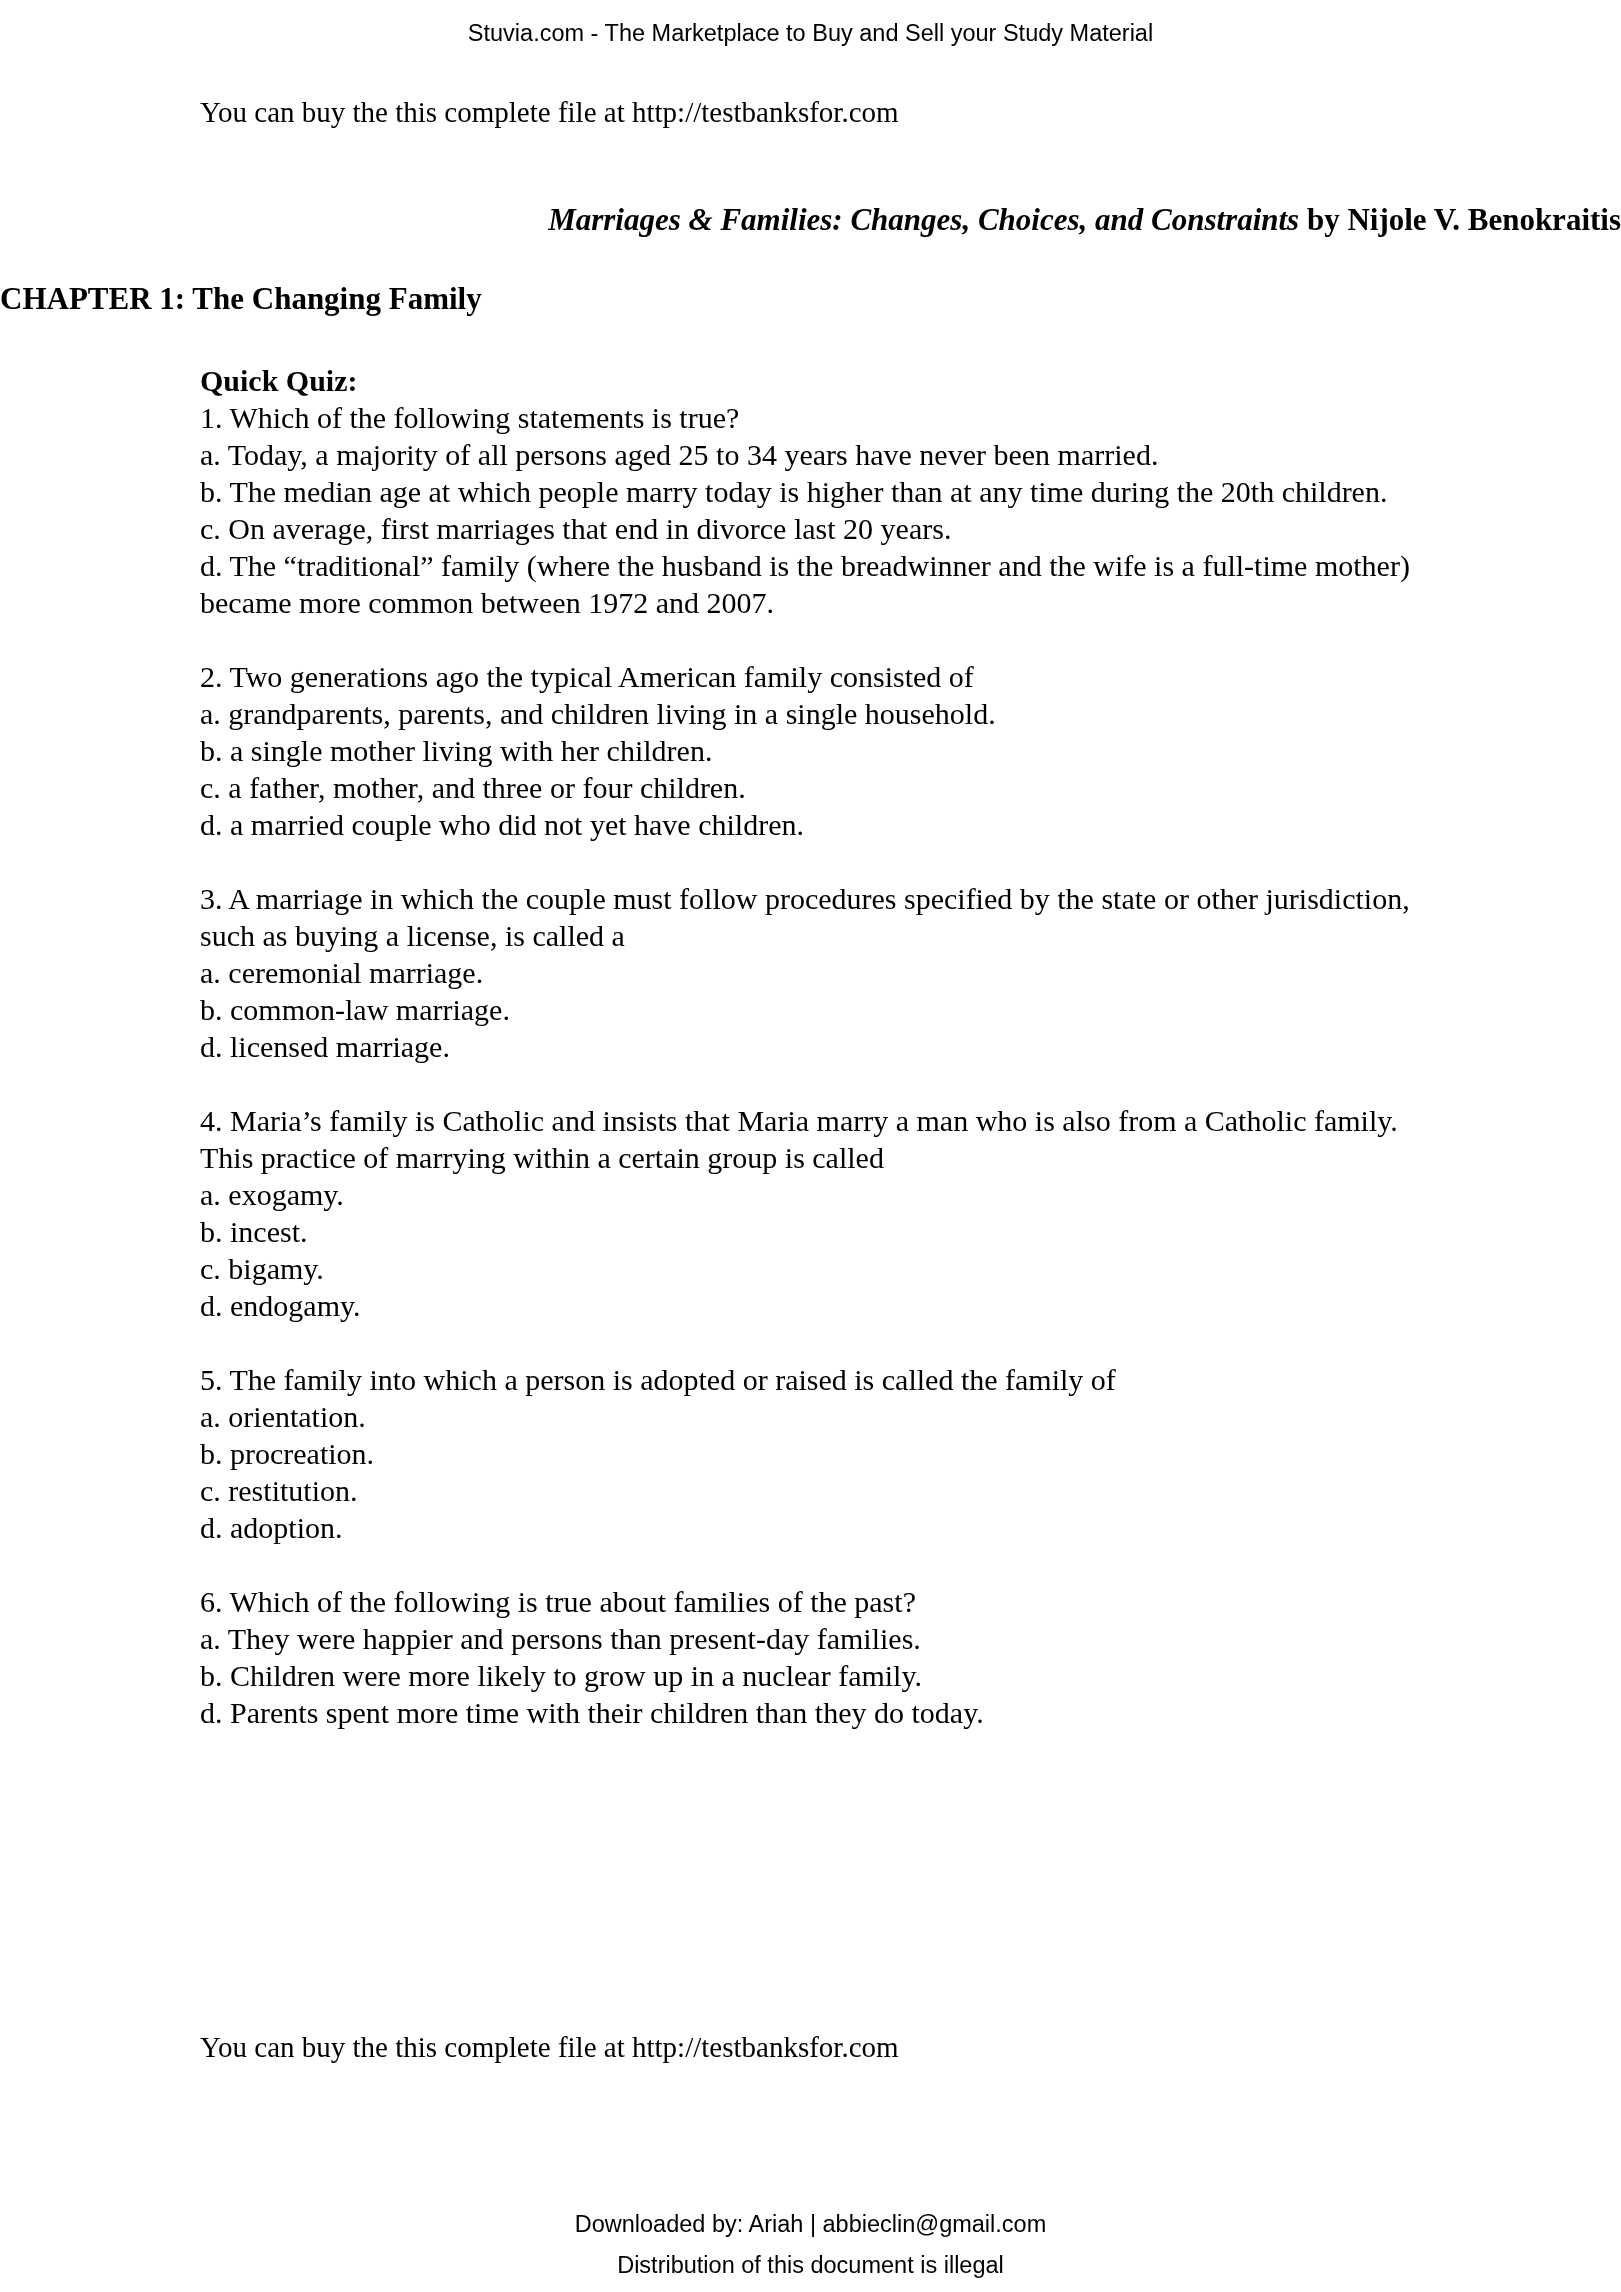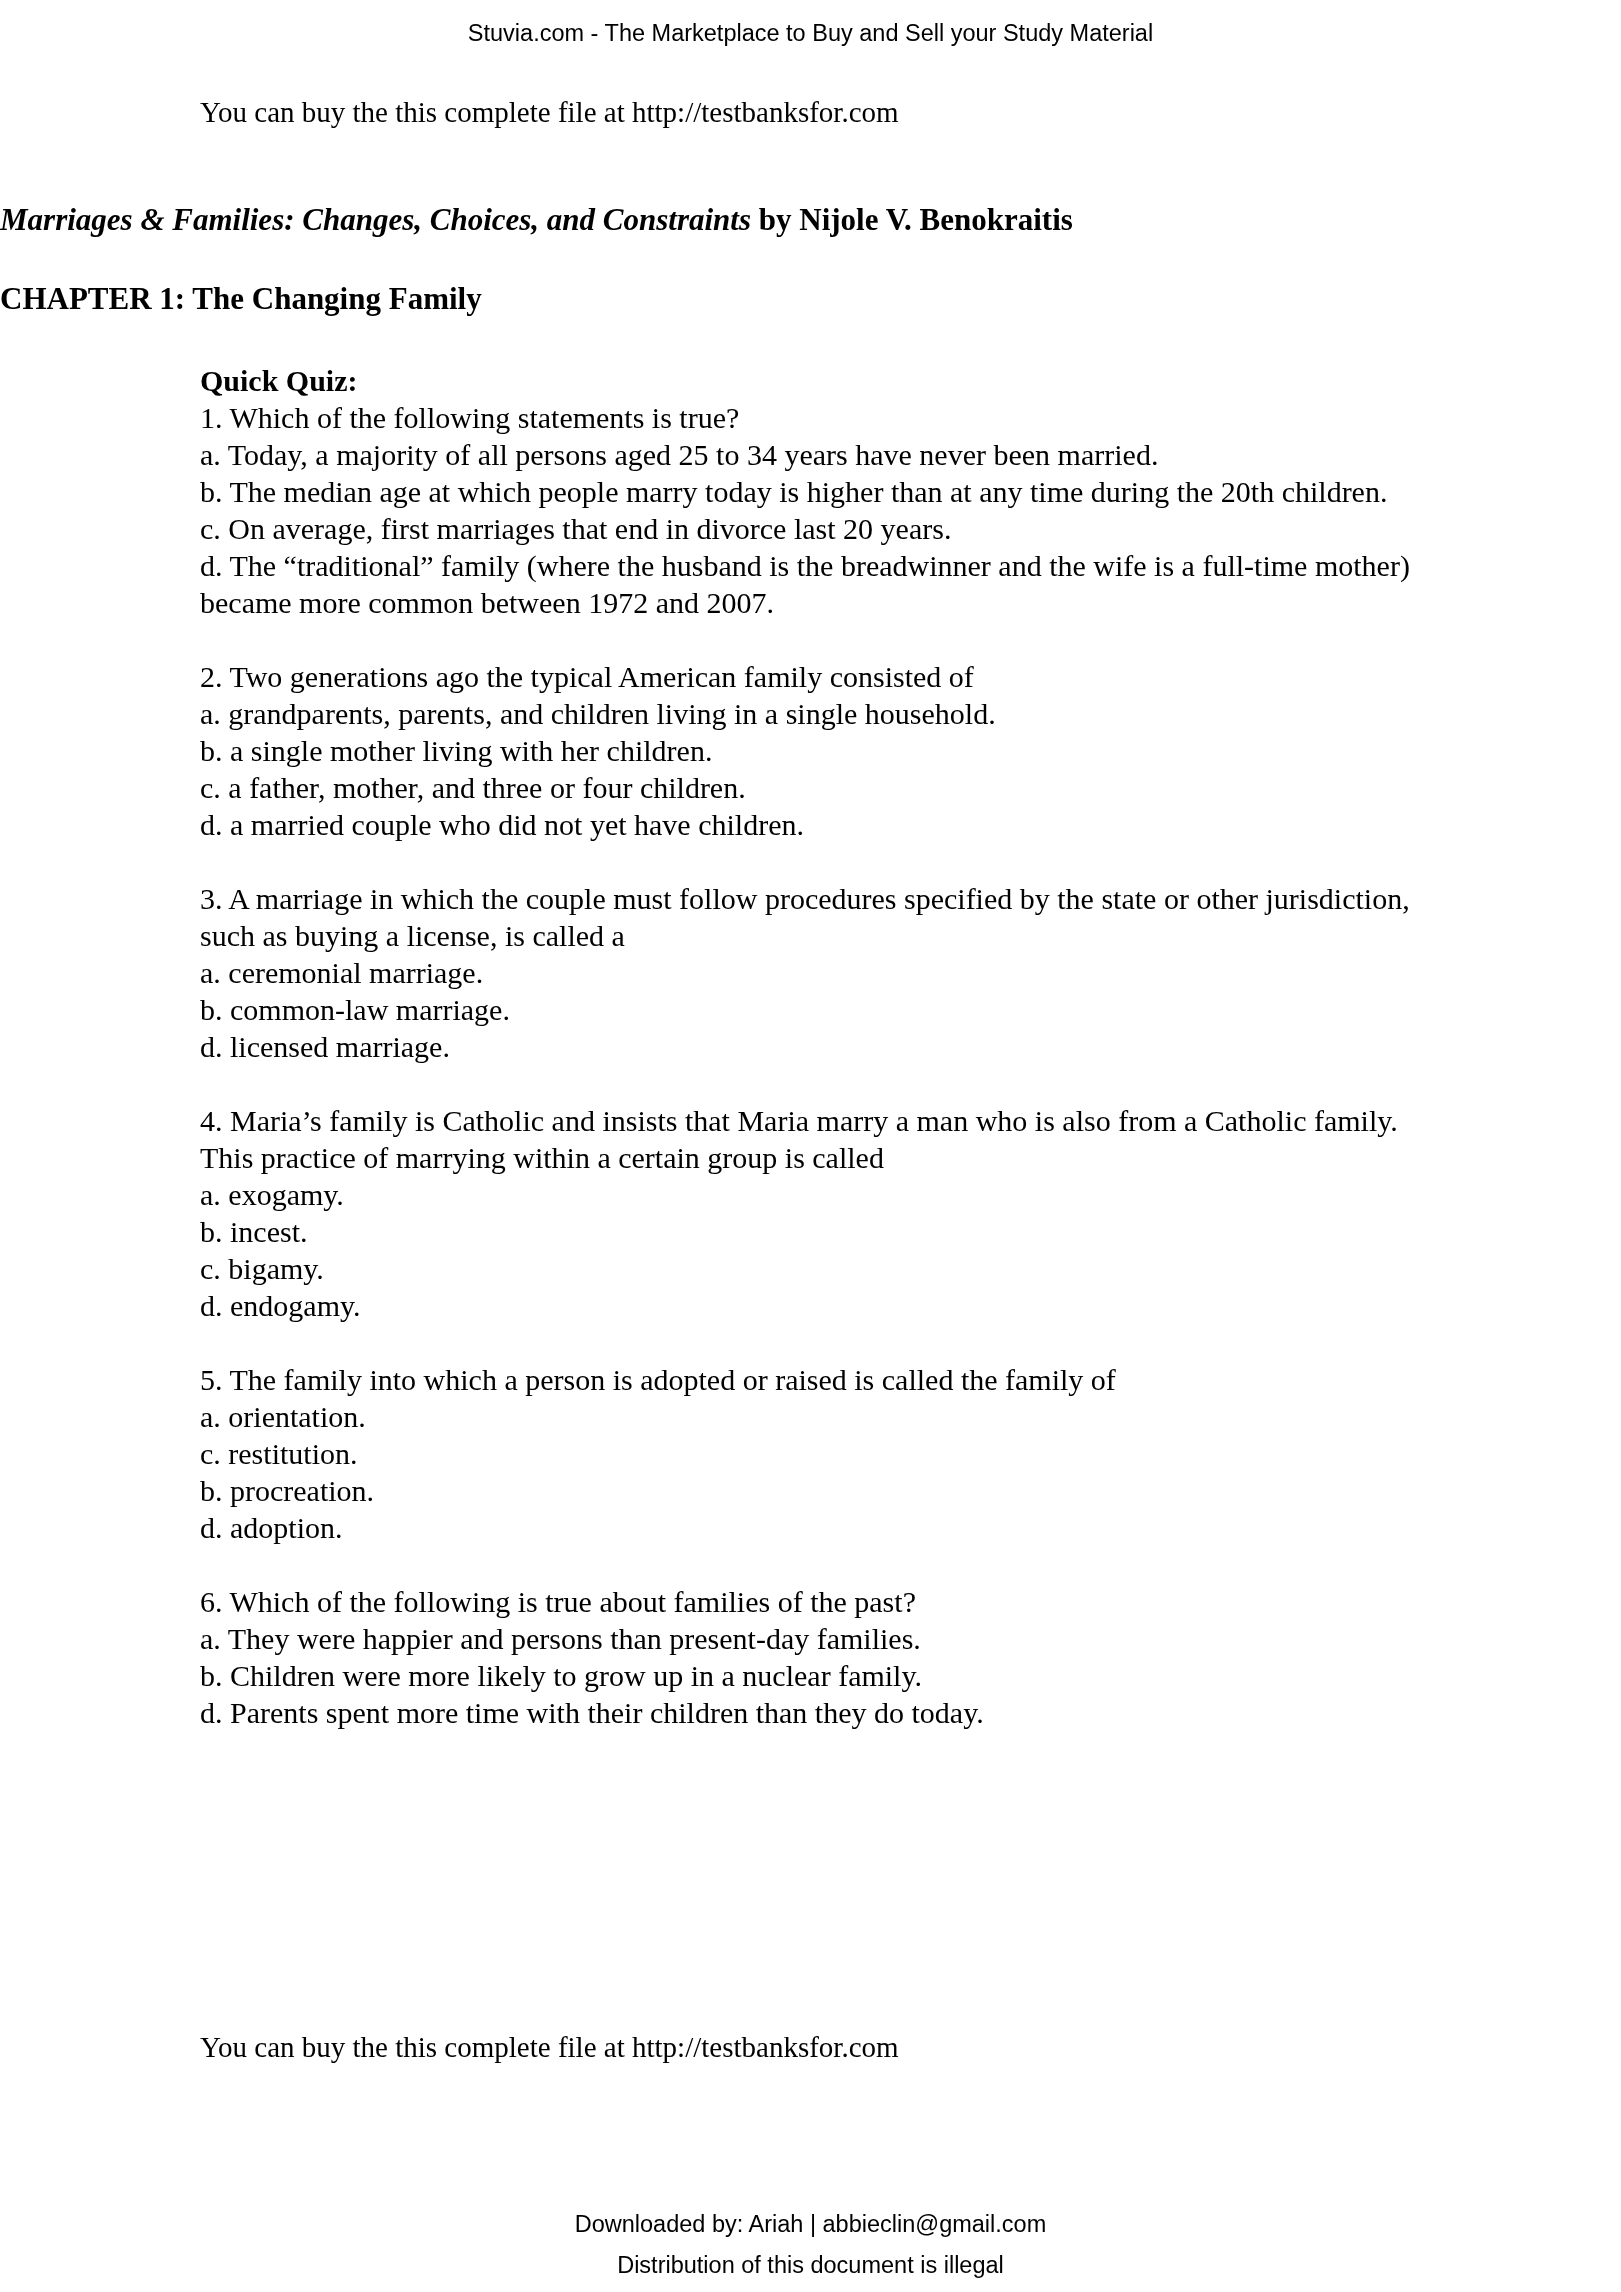--- a/index.html
+++ b/index.html
@@ -23,21 +23,21 @@
     text-align: center;
     width: 100%;
   }
   .top-note { padding-top: 19.6px; }
   .buy-line {
     margin: 49px 0 0 200px;
     font-size: 29px;
   }
   .doc-title {
     margin-top: 73px;
-    text-align: left;
+    text-align: right;
     font-size: 31px;
     font-weight: bold;
   }
   .doc-title .book { font-style: italic; }
   .chapter-title {
     margin-top: 43px;
     font-size: 31px;
     font-weight: bold;
   }
   .quiz {
@@ -111,22 +111,22 @@
       <div>4. Maria’s family is Catholic and insists that Maria marry a man who is also from a Catholic family. This practice of marrying within a certain group is called</div>
       <div>a. exogamy.</div>
       <div>b. incest.</div>
       <div>c. bigamy.</div>
       <div>d. endogamy.</div>
     </div>
 
     <div class="question-block">
       <div>5. The family into which a person is adopted or raised is called the family of</div>
       <div>a. orientation.</div>
+      <div>b. procreation.</div>
       <div>c. restitution.</div>
-      <div>b. procreation.</div>
       <div>d. adoption.</div>
     </div>
 
     <div class="question-block">
       <div>6. Which of the following is true about families of the past?</div>
       <div>a. They were happier and persons than present-day families.</div>
       <div>b. Children were more likely to grow up in a nuclear family.</div>
       <div>d. Parents spent more time with their children than they do today.</div>
     </div>
 

